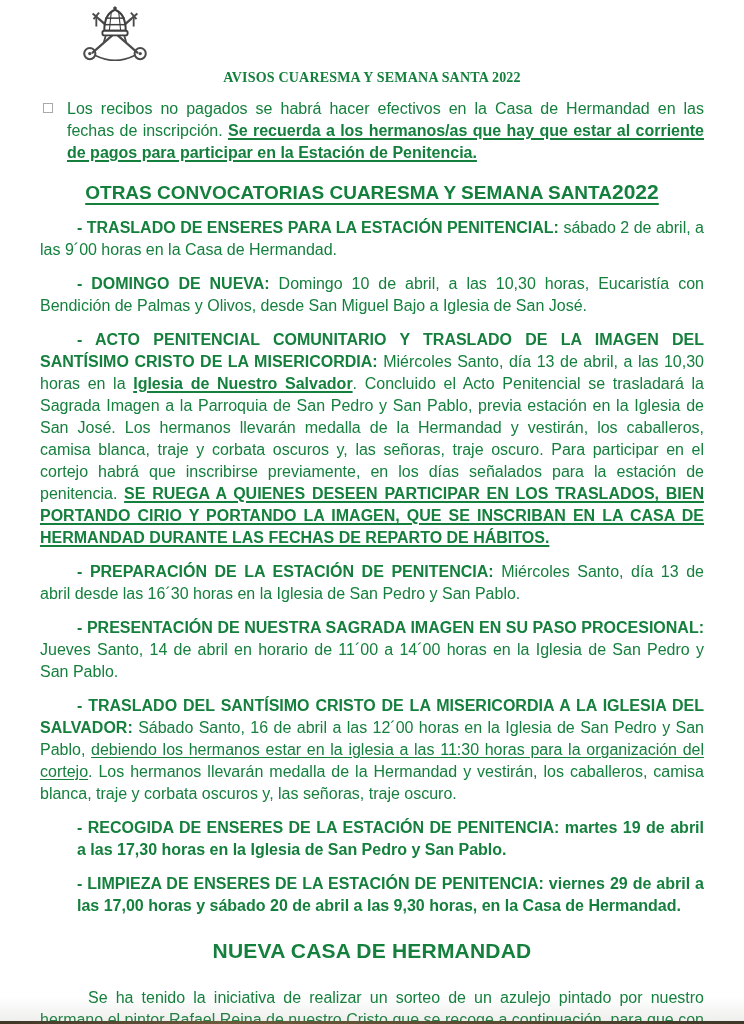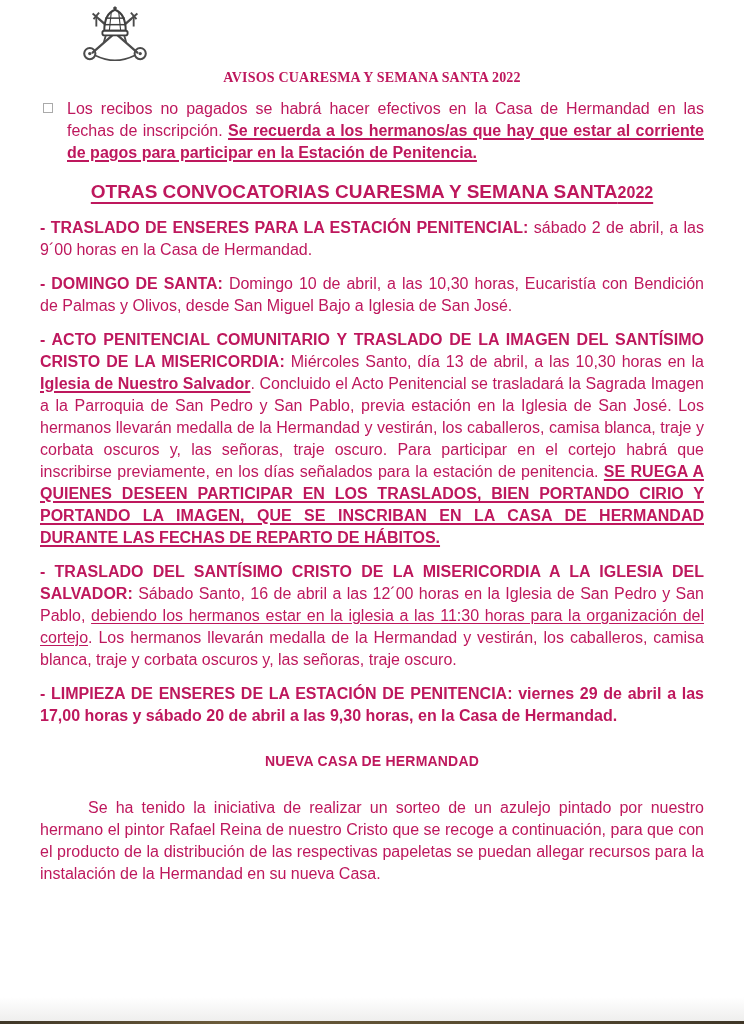--- a/index.html
+++ b/index.html
@@ -7,21 +7,21 @@
   .page {
     position: relative;
     width: 744px;
     height: 1024px;
     background: #ffffff;
     padding: 4px 40px 0 40px;
     overflow: hidden;
     font-family: "Liberation Sans", sans-serif;
     font-size: 16px;
     line-height: 22px;
-    color: #be185d;
+    color: #15803d;
   }
   .logo-wrap { margin-left: 32px; height: 56px; margin-top: 2px; }
   .doc-title {
     font-family: "Liberation Serif", serif;
     font-size: 14px;
     font-weight: 700;
     text-align: center;
     margin: 5px 0 0 0;
     letter-spacing: 0.2px;
   }
@@ -43,35 +43,35 @@
     margin: 16px 0 10px 0;
     font-weight: 700;
     font-size: 19px;
     line-height: 24px;
   }
   .otras-underline {
     text-decoration: underline;
     text-decoration-thickness: 2px;
     text-underline-offset: 4px;
   }
-  .otras-year { font-size: 16px; }
+  .otras-year { font-size: 21px; }
   .para { text-align: justify; margin: 12px 0; }
-  .b { font-weight: 700; }
+  .b { font-weight: 700; margin-left: 37px; }
   .bu {
     font-weight: 700;
     text-decoration: underline;
     text-decoration-thickness: 2px;
     text-underline-offset: 2px;
   }
   .u { text-decoration: underline; text-underline-offset: 2px; }
   .nueva-heading {
     text-align: center;
     margin: 22px 0 24px 0;
     font-weight: 700;
-    font-size: 14px;
+    font-size: 21px;
     line-height: 24px;
     letter-spacing: 0.2px;
   }
   .indent { text-indent: 48px; }
   .scan-shade {
     position: absolute;
     left: 0; right: 0; bottom: 3px;
     height: 24px;
     background: linear-gradient(to bottom, rgba(140,138,130,0) 0%, rgba(140,138,130,0.14) 100%);
     pointer-events: none;
@@ -133,28 +133,31 @@
     <span class="checkbox-bullet"></span>
     <span>Los recibos no pagados se habrá hacer efectivos en la Casa de Hermandad en las fechas de inscripción. </span><span class="bu">Se recuerda a los hermanos/as que hay que estar al corriente de pagos para participar en la Estación de Penitencia.</span>
   </div>
 
   <h2 class="otras-heading">
     <span class="otras-underline"><span>OTRAS CONVOCATORIAS CUARESMA Y SEMANA SANTA</span><span class="otras-year">2022</span></span>
   </h2>
 
   <p class="para"><span class="b">- TRASLADO DE ENSERES PARA LA ESTACIÓN PENITENCIAL:</span><span> sábado 2 de abril, a las 9´00 horas en la Casa de Hermandad.</span></p>
 
-  <p class="para"><span class="b">- DOMINGO DE SANTA:</span><span> Domingo 10 de abril, a las 10,30 horas, Eucaristía con Bendición de Palmas y Olivos, desde San Miguel Bajo a Iglesia de San José.</span></p>
+  <p class="para"><span class="b">- DOMINGO DE NUEVA:</span><span> Domingo 10 de abril, a las 10,30 horas, Eucaristía con Bendición de Palmas y Olivos, desde San Miguel Bajo a Iglesia de San José.</span></p>
 
   <p class="para"><span class="b">- ACTO PENITENCIAL COMUNITARIO Y TRASLADO DE LA IMAGEN DEL SANTÍSIMO CRISTO DE LA MISERICORDIA:</span><span> Miércoles Santo, día 13 de abril, a las 10,30 horas en la </span><span class="bu">Iglesia de Nuestro Salvador</span><span>. Concluido el Acto Penitencial se trasladará la Sagrada Imagen a la Parroquia de San Pedro y San Pablo, previa estación en la Iglesia de San José. Los hermanos llevarán medalla de la Hermandad y vestirán, los caballeros, camisa blanca, traje y corbata oscuros y, las señoras, traje oscuro. Para participar en el cortejo habrá que inscribirse previamente, en los días señalados para la estación de penitencia. </span><span class="bu">SE RUEGA A QUIENES DESEEN PARTICIPAR EN LOS TRASLADOS, BIEN PORTANDO CIRIO Y PORTANDO LA IMAGEN, QUE SE INSCRIBAN EN LA CASA DE HERMANDAD DURANTE LAS FECHAS DE REPARTO DE HÁBITOS.</span></p>
 
+  <p class="para"><span class="b">- PREPARACIÓN DE LA ESTACIÓN DE PENITENCIA:</span><span> Miércoles Santo, día 13 de abril desde las 16´30 horas en la Iglesia de San Pedro y San Pablo.</span></p>
 
+  <p class="para"><span class="b">- PRESENTACIÓN DE NUESTRA SAGRADA IMAGEN EN SU PASO PROCESIONAL:</span><span> Jueves Santo, 14 de abril en horario de 11´00 a 14´00 horas en la Iglesia de San Pedro y San Pablo.</span></p>
 
   <p class="para"><span class="b">- TRASLADO DEL SANTÍSIMO CRISTO DE LA MISERICORDIA A LA IGLESIA DEL SALVADOR:</span><span> Sábado Santo, 16 de abril a las 12´00 horas en la Iglesia de San Pedro y San Pablo, </span><span class="u">debiendo los hermanos estar en la iglesia a las 11:30 horas para la organización del cortejo</span><span>. Los hermanos llevarán medalla de la Hermandad y vestirán, los caballeros, camisa blanca, traje y corbata oscuros y, las señoras, traje oscuro.</span></p>
 
+  <p class="para b">- RECOGIDA DE ENSERES DE LA ESTACIÓN DE PENITENCIA: martes 19 de abril a las 17,30 horas en la Iglesia de San Pedro y San Pablo.</p>
 
   <p class="para b">- LIMPIEZA DE ENSERES DE LA ESTACIÓN DE PENITENCIA: viernes 29 de abril a las 17,00 horas y sábado 20 de abril a las 9,30 horas, en la Casa de Hermandad.</p>
 
   <h2 class="nueva-heading">NUEVA CASA DE HERMANDAD</h2>
 
   <p class="para indent">Se ha tenido la iniciativa de realizar un sorteo de un azulejo pintado por nuestro hermano el pintor Rafael Reina de nuestro Cristo que se recoge a continuación, para que con el producto de la distribución de las respectivas papeletas se puedan allegar recursos para la instalación de la Hermandad en su nueva Casa.</p>
 
   <div class="scan-shade"></div>
   <div class="scan-edge"></div>
 </div>

